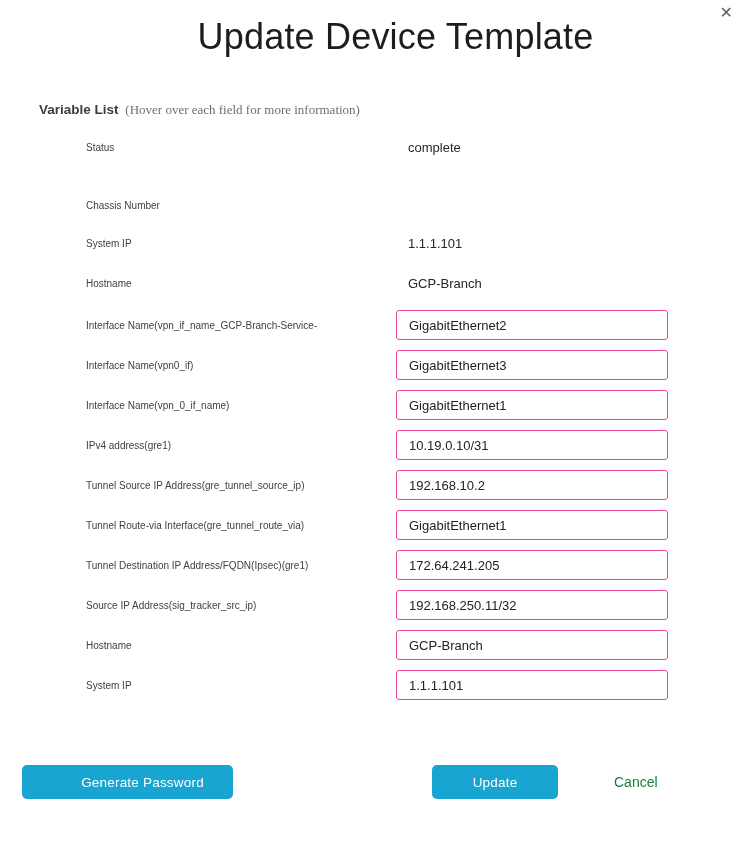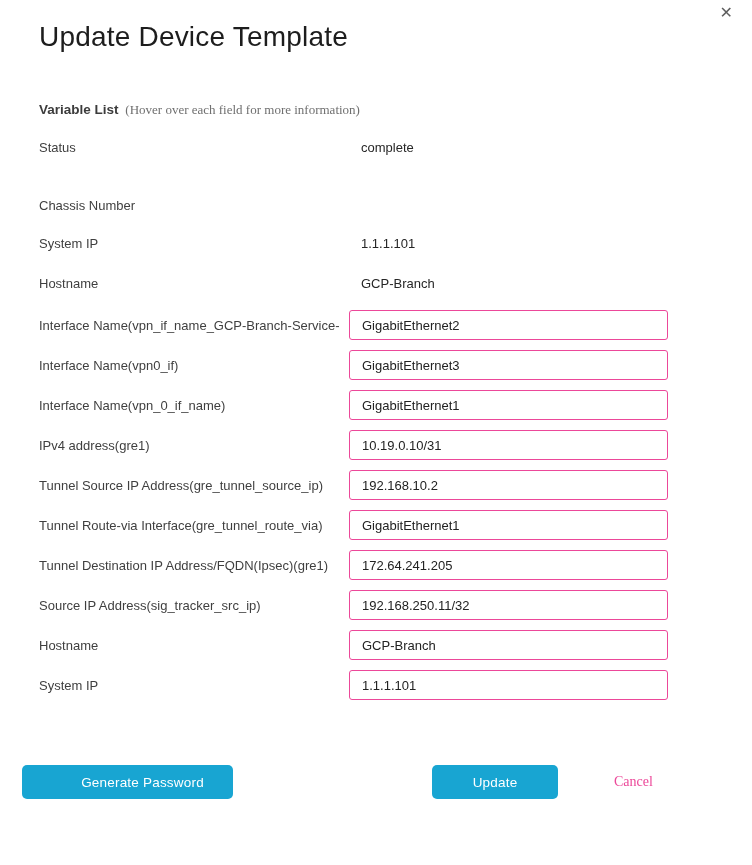--- a/index.html
+++ b/index.html
@@ -13,38 +13,39 @@
   .dialog { position: relative; width: 752px; height: 865px; padding-top: 20px; }
 
   .close {
     position: absolute; top: 4px; right: 19px;
     font-size: 16px; line-height: 18px; color: #5e5e5e;
     font-weight: 300; cursor: pointer; user-select: none;
   }
 
   .title {
     margin: 0 0 0 39px;
-    font-size: 28px; line-height: 34px;
+    font-size: 36px; line-height: 34px;
     font-weight: 400; color: #1d1d1d;
     letter-spacing: 0.2px;
+    text-align: center;
   }
 
   .section { margin: 48px 0 0 39px; font-size: 13.5px; line-height: 16px; }
   .section .heading { font-weight: bold; color: #3c3c3c; }
   .section .hint { color: #6f6f6f; font-size: 13px; margin-left: 3px; font-family: Liberation Serif, serif; }
 
   .rows { margin-top: 18px; }
   .row {
     display: flex; align-items: center;
     padding-left: 39px; padding-right: 84px;
   }
   .row .label {
     width: 310px; min-width: 310px;
-    font-size: 13px; color: #3f3f3f;
-    white-space: nowrap; overflow: hidden;
+    font-size: 10px; color: #3f3f3f;
+    white-space: nowrap; overflow: hidden; margin-left: 47px;
   }
   .value-col { flex: 1; }
 
   .static-row { height: 22px; }
   .static-row .value-col {
     padding-left: 12px; font-size: 13px; color: #262626;
   }
   .row-chassis  { margin-top: 36px; }
   .row-sysip    { margin-top: 16px; }
   .row-hostname { margin-top: 18px; }
@@ -66,21 +67,21 @@
     border: none; border-radius: 5px;
     background: #18a5d2; color: #ffffff;
     font-size: 13.5px; font-family: inherit;
     letter-spacing: 0.2px; cursor: pointer;
   }
   .btn-generate { left: 22px;  width: 211px; padding-left: 36px; }
   .btn-update   { left: 432px; width: 126px; }
   .cancel-link {
     position: absolute; left: 614px; top: 0;
     height: 34px; line-height: 34px;
-    color: #ec4899; font-size: 14px; cursor: pointer; font-family: Liberation Serif, serif;
+    color: #15803d; font-size: 14px; cursor: pointer;
   }
 </style>
 </head>
 <body>
 
 <div class="dialog">
 
   <span class="close">✕</span>
 
   <h1 class="title">Update Device Template</h1>

